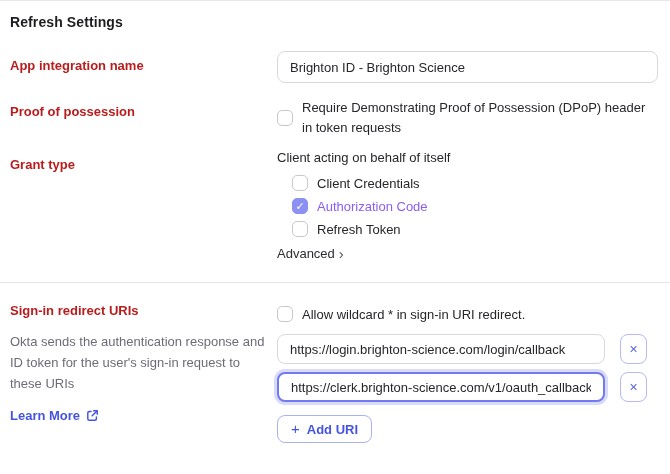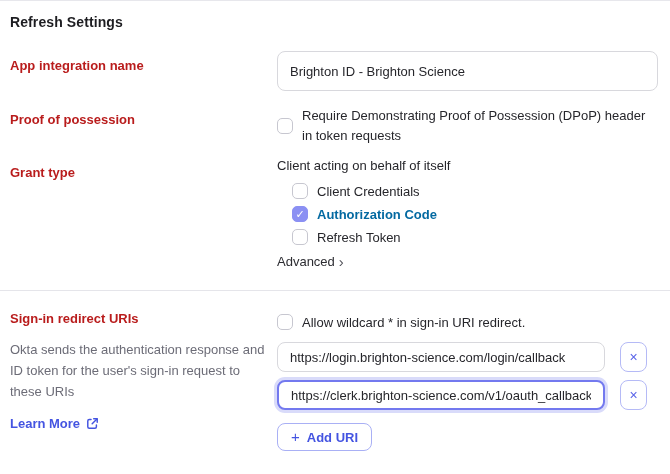--- a/index.html
+++ b/index.html
@@ -31,21 +31,21 @@
     font-weight: 700;
     color: #b91c1c;
     padding-top: 7px;
     font-size: 13px;
   }
   .row-label.no-pad { padding-top: 2px; }
 
   
   .text-input {
     width: 381px;
-    height: 40px;
+    height: 32px;
     border: 1px solid #d8d8dd;
     border-radius: 8px;
     padding: 0 12px;
     font-family: "Liberation Sans", "DejaVu Sans", sans-serif;
     font-size: 13px;
     color: #26262b;
     background: #ffffff;
     outline: none;
   }
   .uri-input {
@@ -77,21 +77,21 @@
   }
   .checkbox.checked {
     background: #8b90f3;
     border-color: #8b90f3;
     color: #ffffff;
     font-size: 11px;
     font-weight: 700;
     line-height: 1;
   }
   .check-label { padding-top: 1px; }
-  .check-label.disabled { color: #0369a1; font-weight: bold; }
+  .check-label.disabled { color: #8b5cf6; }
 
   
   .row-app-name { margin-bottom: 14px; }
   .row-proof .check-label { max-width: 372px; line-height: 20px; }
   .row-proof { margin-bottom: 12px; }
 
   .grant-stack > div { }
   .grant-group-title { color: #26262b; margin-bottom: 9px; }
   .grant-options { padding-left: 15px; }
   .grant-options .check-row { margin-bottom: 6px; }

